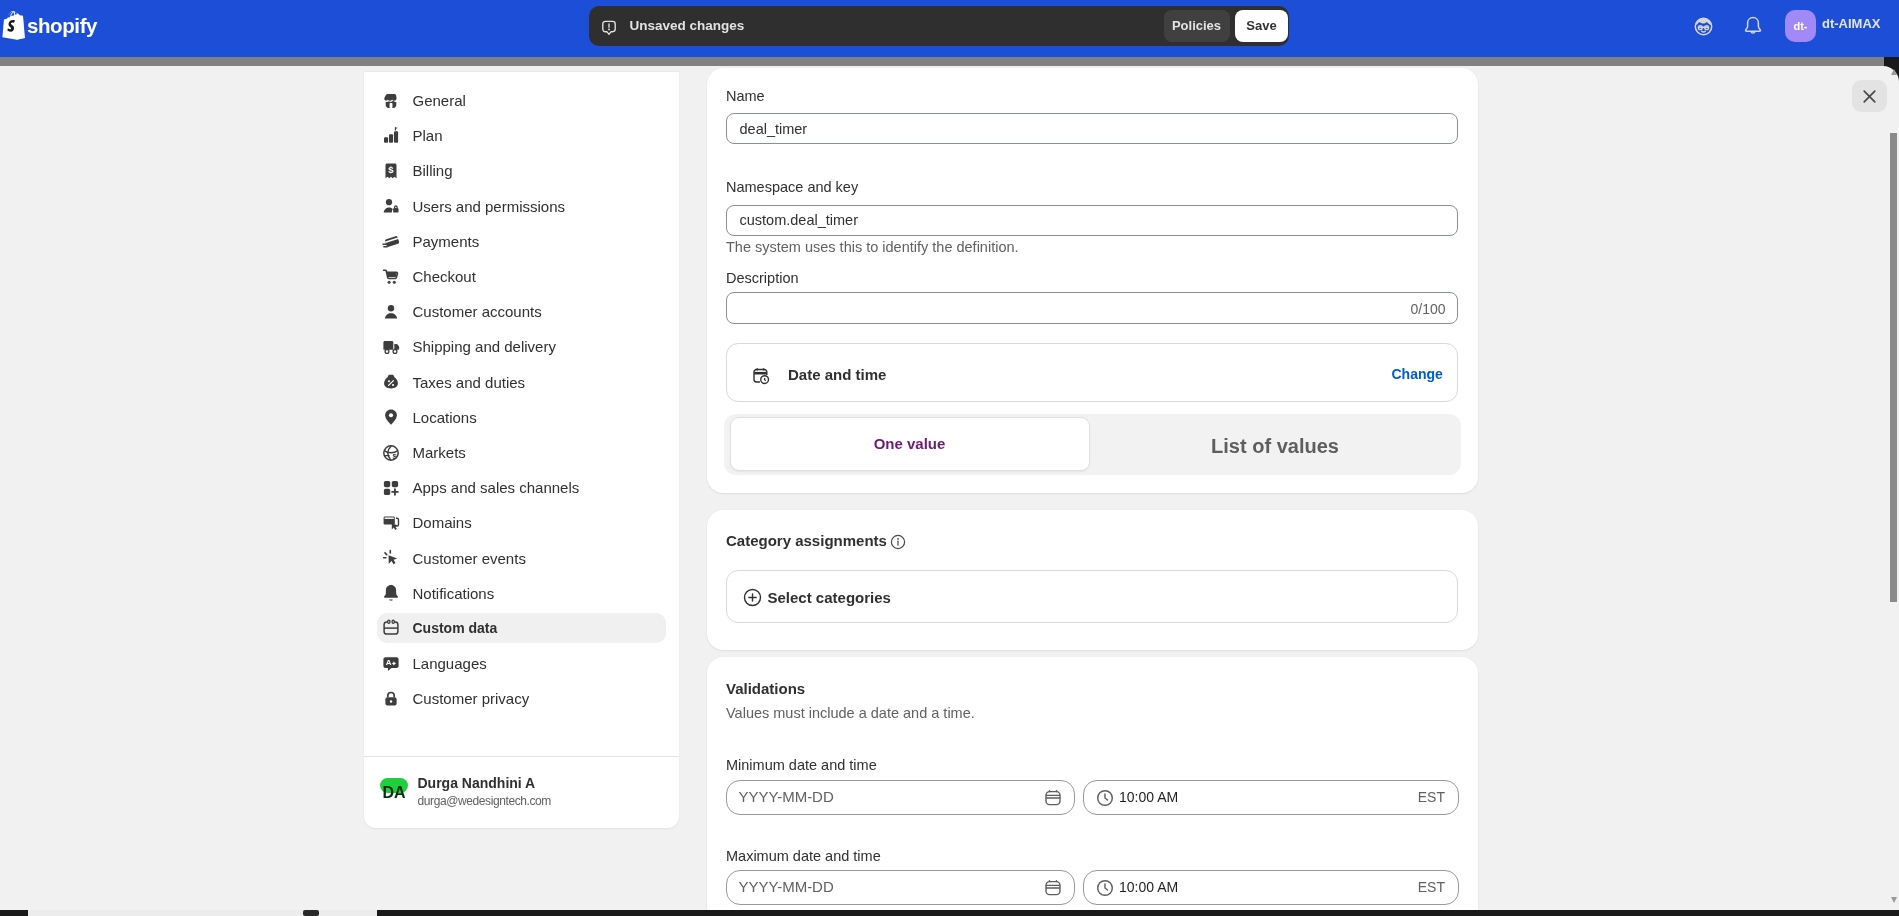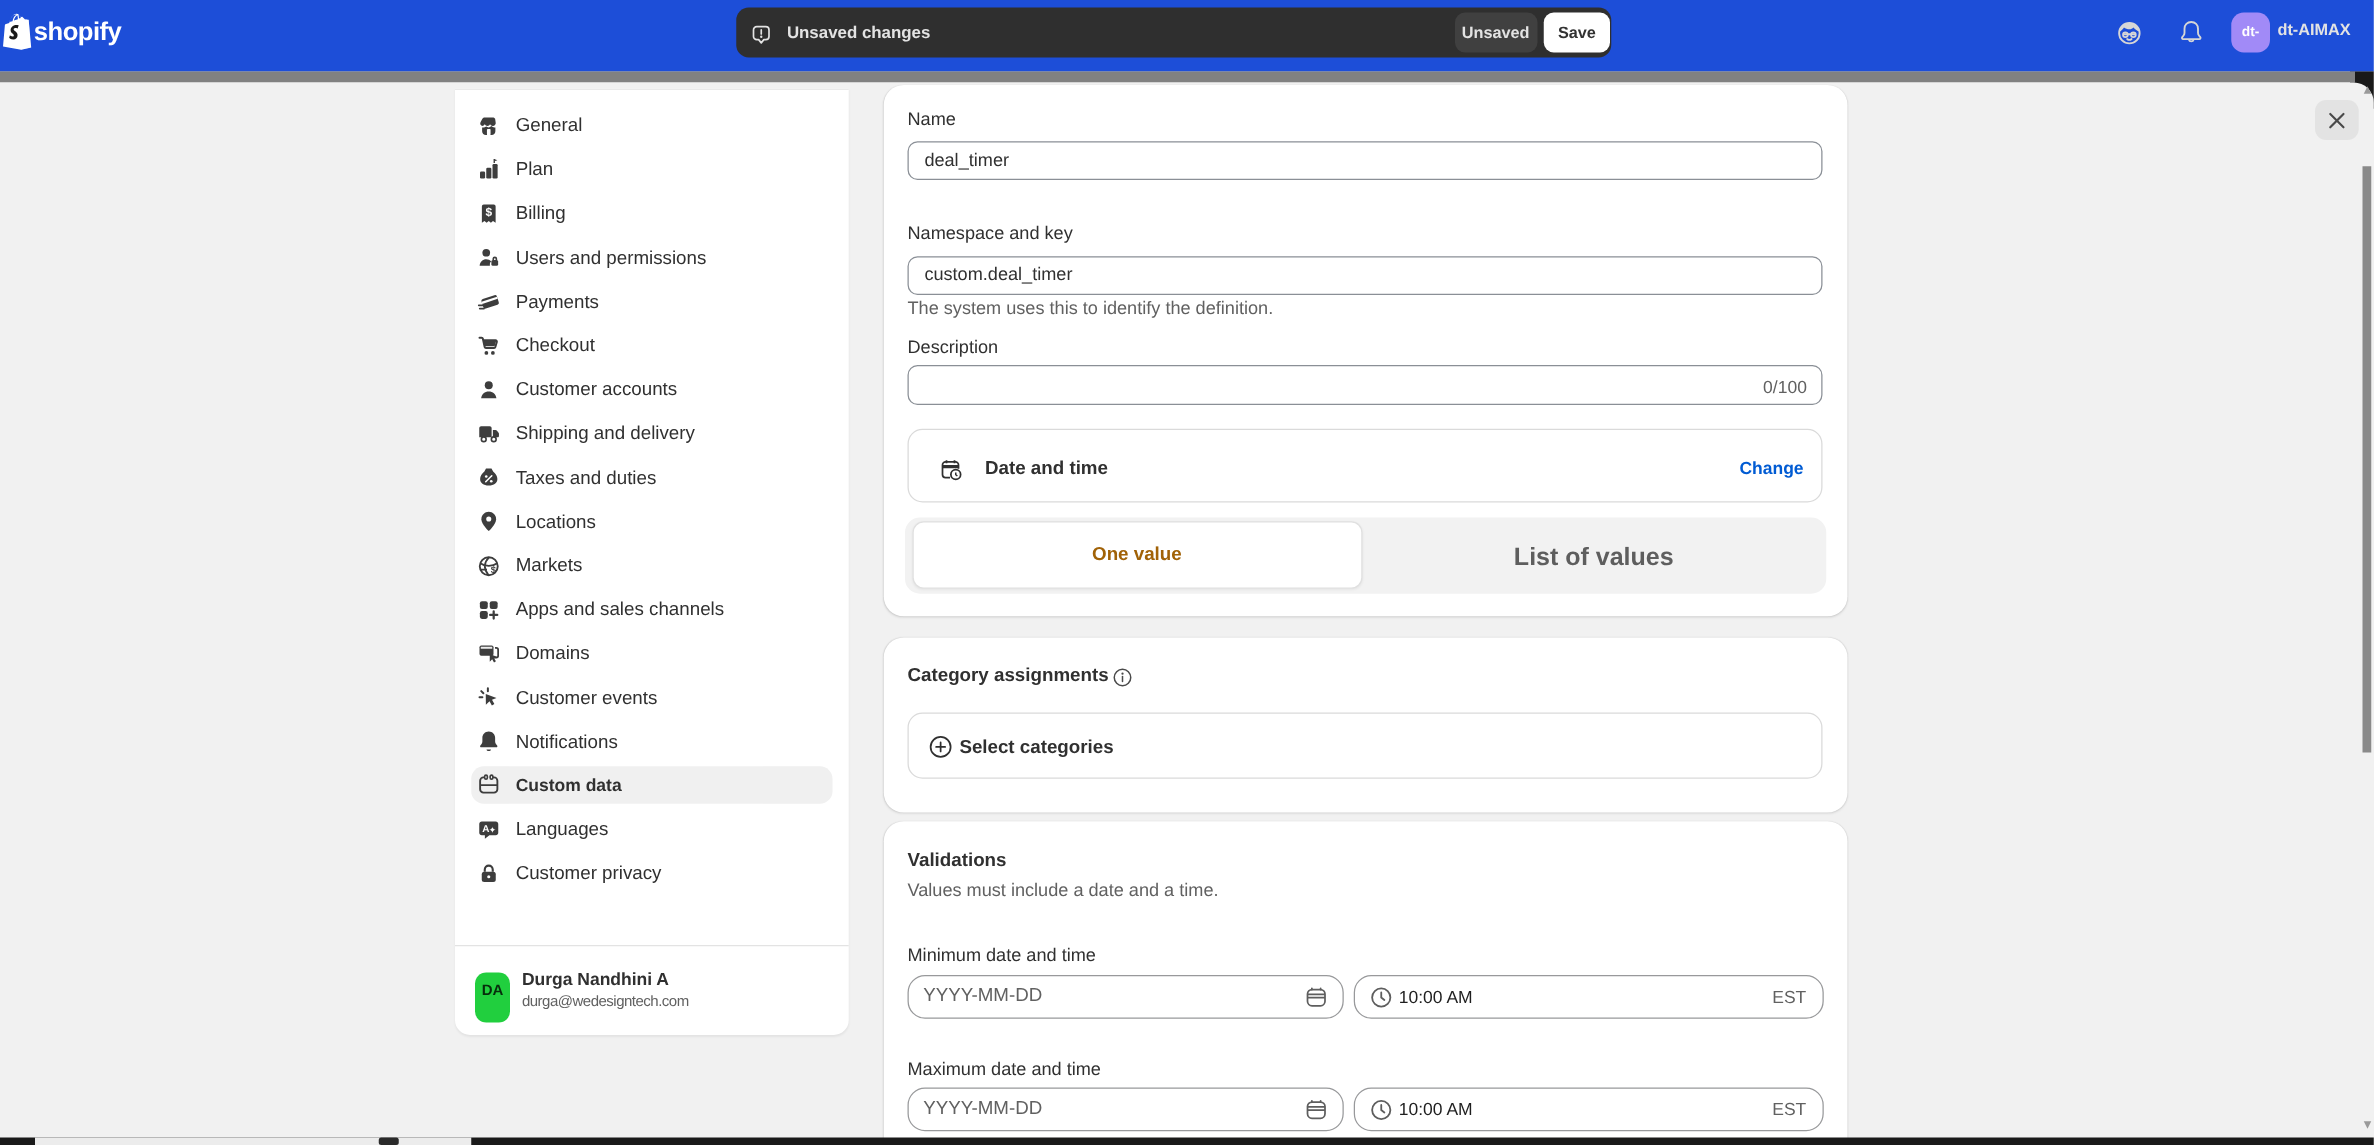--- a/index.html
+++ b/index.html
@@ -21,22 +21,22 @@
      border-top-right-radius:16px; }
   
   #sidebar { position:absolute; left:364px; top:71px; width:315px; height:757px; background:#fff;
      border-radius:0 0 12px 12px; box-shadow:0 1px 2px rgba(0,0,0,.06); }
   .nav { position:absolute; left:13px; width:289px; height:30px; border-radius:10px; }
   .nav .ic { position:absolute; left:4px; top:5px; width:20px; height:20px; color:#3d3d3d; }
   .nav .lb { position:absolute; left:35.5px; top:6.5px; font-size:15px; font-weight:400; color:#303030; white-space:nowrap; }
   .nav.sel { background:#f0f0f0; }
   .nav.sel .lb { font-weight:700; font-size:14px; top:7px;text-align:right; }
   #sdivider { position:absolute; left:0px; top:685px; width:315px; height:1px; background:#e3e3e3; }
-  #avatar { position:absolute; left:16px; top:707px; width:28px; height:40px; background:#21cf3e;
-     border-radius:9px; color:#072d0c; font-size:12px; font-weight:700; text-align:center; line-height:29px; }
+  #avatar { position:absolute; left:16px; top:707px; width:28px; height:15px; background:#21cf3e;
+     border-radius:9px; color:#072d0c; font-size:16px; font-weight:700; text-align:center; line-height:29px; }
   #uname { position:absolute; left:53.5px; top:704px; font-size:14px; font-weight:700; color:#303030; }
   #uemail { position:absolute; left:53.5px; top:723px; font-size:12px; letter-spacing:-.4px; font-weight:400; color:#616161; }
   
   .card { position:absolute; left:707px; width:771px; background:#fff; border-radius:16px;
      box-shadow:0 1px 2px rgba(0,0,0,.07), 0 0 1px rgba(0,0,0,.08); }
   .lbl { position:absolute; left:19px; font-size:14.5px; color:#303030; white-space:nowrap; }
   .inp { position:absolute; left:18.5px; width:732px; height:31px; background:#fff;
      border:1px solid #8a8f96; border-radius:8px; font-size:14.5px; color:#303030; }
   .inp .v { position:absolute; left:13px; top:6.5px; white-space:nowrap; }
   .inp .r { position:absolute; right:11px; top:7px; font-size:14px; color:#616161; white-space:nowrap; }
@@ -63,21 +63,21 @@
     <path fill="#1a1a1a" d="M12.9 11.9l-1 3.05s-.9-.48-2-.48c-1.62 0-1.7 1.02-1.7 1.27 0 1.4 3.64 1.93 3.64 5.2 0 2.57-1.63 4.23-3.83 4.23-2.64 0-3.99-1.64-3.99-1.64l.7-2.33s1.39 1.19 2.56 1.19c.76 0 1.08-.6 1.08-1.04 0-1.82-2.99-1.9-2.99-4.89 0-2.52 1.81-4.96 5.46-4.96 1.4 0 2.07.4 2.07.4z"></path>
   </svg>
   <div class="abs" style="left:27px;top:14px;color:#fff;font-size:20.5px;font-weight:700;letter-spacing:-.4px;">shopify</div>
   <div id="pill">
     <svg class="abs" style="left:12.5px;top:13.5px" width="16" height="16" viewBox="0 0 16 16" fill="none" stroke="#e3e3e3" stroke-width="1.35">
       <path d="M4.4 1.3h7.2a2.6 2.6 0 0 1 2.6 2.6v5.2a2.6 2.6 0 0 1-2.6 2.6h-1.5L8 14.3l-2.1-2.6H4.4a2.6 2.6 0 0 1-2.6-2.6V3.9a2.6 2.6 0 0 1 2.6-2.6z" stroke-linejoin="round"></path>
       <path d="M8 3.9v3.3" stroke-linecap="round"></path>
       <circle cx="8" cy="9.4" r=".95" fill="#e3e3e3" stroke="none"></circle>
     </svg>
     <div class="abs" style="left:41px;top:12px;color:#e3e3e3;font-size:13.5px;font-weight:700;">Unsaved changes</div>
-    <div id="discard">Unsaved</div>
+    <div id="discard">Policies</div>
     <div id="save">Save</div>
   </div>
 
   <svg class="abs" style="left:1694px;top:17px" width="19" height="19" viewBox="0 0 19 19" fill="none" stroke="#d6d6d6" stroke-width="1.5">
     <circle cx="9.5" cy="9.5" r="8.2"></circle>
     <path d="M1.6 8.2C2.2 4 5.5 1.2 9.5 1.2s7.3 2.8 7.9 7c-1.6-.5-3.2-1.7-4.6-3.3-.9.9-1.9 1.5-3.3 1.5S6.1 5.8 5.2 4.9C3.9 6.5 3.1 7.7 1.6 8.2z" fill="#d6d6d6" stroke="none"></path>
     <path d="M4.4 10.3h10.2" stroke-width="1.6"></path>
     <circle cx="6.3" cy="10.7" r="1.9" stroke-width="1.4"></circle>
     <circle cx="12.7" cy="10.7" r="1.9" stroke-width="1.4"></circle>
     <path d="M7.7 14.2c1.2 1 2.4 1 3.6 0" stroke-linecap="round" stroke-width="1.4"></path>
@@ -267,21 +267,21 @@
     <path d="M9 16H5.4a2.4 2.4 0 0 1-2.4-2.4V5.9a2.4 2.4 0 0 1 2.4-2.4h8a2.4 2.4 0 0 1 2.4 2.4V9"></path>
     <path d="M3.2 7.2h12.5" stroke-width="2.6"></path>
     <circle cx="13.6" cy="13.6" r="3.9"></circle>
     <path d="M13.6 11.9v1.9l1.3 1" stroke-width="1.2"></path>
   </svg>
   <div class="abs" style="left:61.5px;top:21.5px;font-size:15px;font-weight:700;color:#303030">Date and time</div>
   <div class="abs" style="left:665px;top:22px;font-size:14px;font-weight:700;color:#005bd3">Change</div>
 </div>
 <div class="abs" style="left:724px;top:413.5px;width:736.5px;height:61px;background:#f2f2f2;border-radius:12px"></div>
 <div class="abs" style="left:729.5px;top:417px;width:360px;height:53.5px;background:#fff;border:1px solid #e0e0e0;border-radius:9px;box-shadow:0 1px 2px rgba(0,0,0,.05)"></div>
-<div class="abs" style="left:729.5px;top:435px;width:360px;text-align:center;font-size:15px;font-weight:700;color:#a16207">One value</div>
+<div class="abs" style="left:729.5px;top:435px;width:360px;text-align:center;font-size:15px;font-weight:700;color:#701a75">One value</div>
 <div class="abs" style="left:1090px;top:435px;width:370px;text-align:center;font-size:20px;font-weight:700;color:#5e5e5e">List of values</div>
 
 <div class="card" style="top:510px;height:139.5px"></div>
 <div class="abs" style="left:726px;top:531.5px;font-size:15px;font-weight:700;color:#303030">Category assignments</div>
 <svg class="abs" style="left:890px;top:534px" width="16" height="16" viewBox="0 0 16 16" fill="none" stroke="#4a4a4a" stroke-width="1.2">
   <circle cx="8" cy="8" r="6.6"></circle>
     <path d="M8 7.2v4" stroke-linecap="round"></path>
     <circle cx="8" cy="4.9" r=".9" fill="#4a4a4a" stroke="none"></circle>
 </svg>
 <div class="litebox abs" style="left:725.5px;top:569.5px;height:53.5px">

